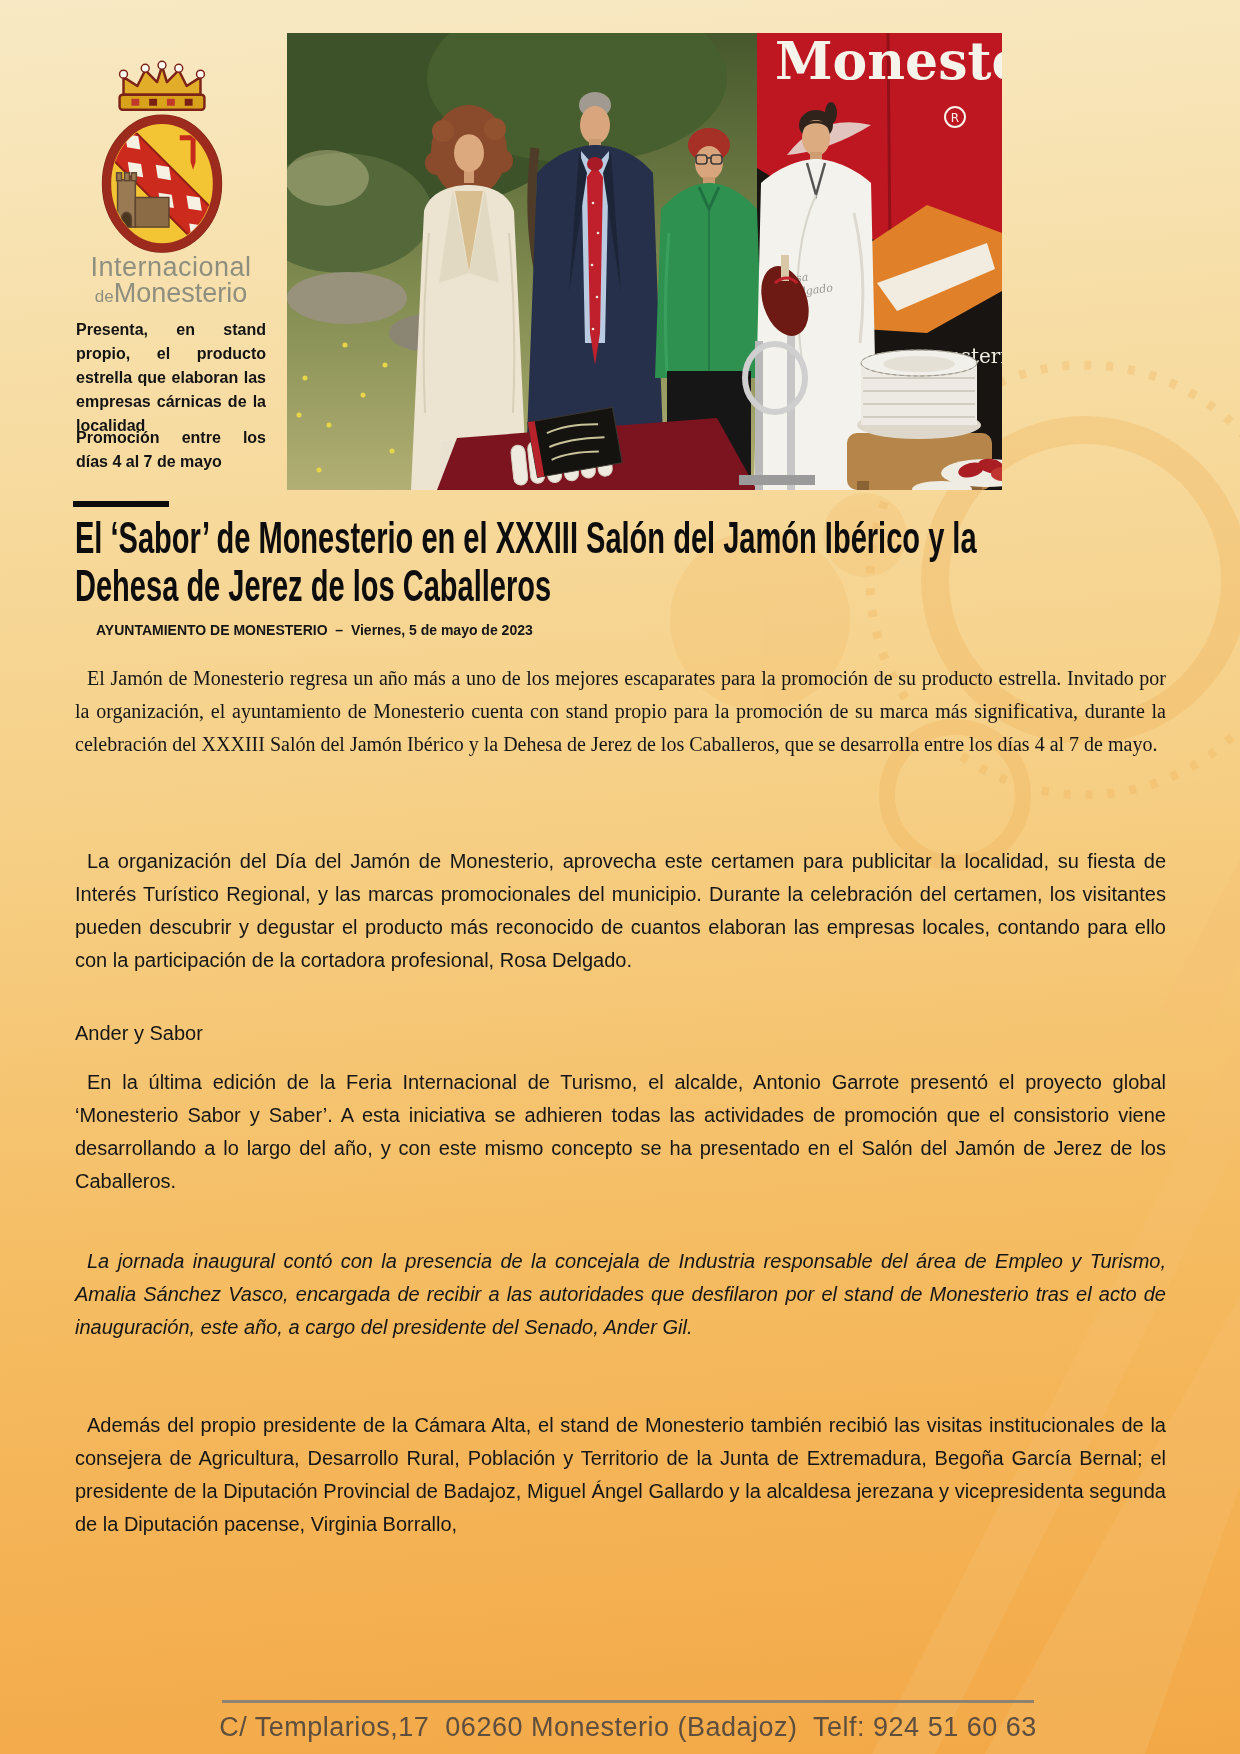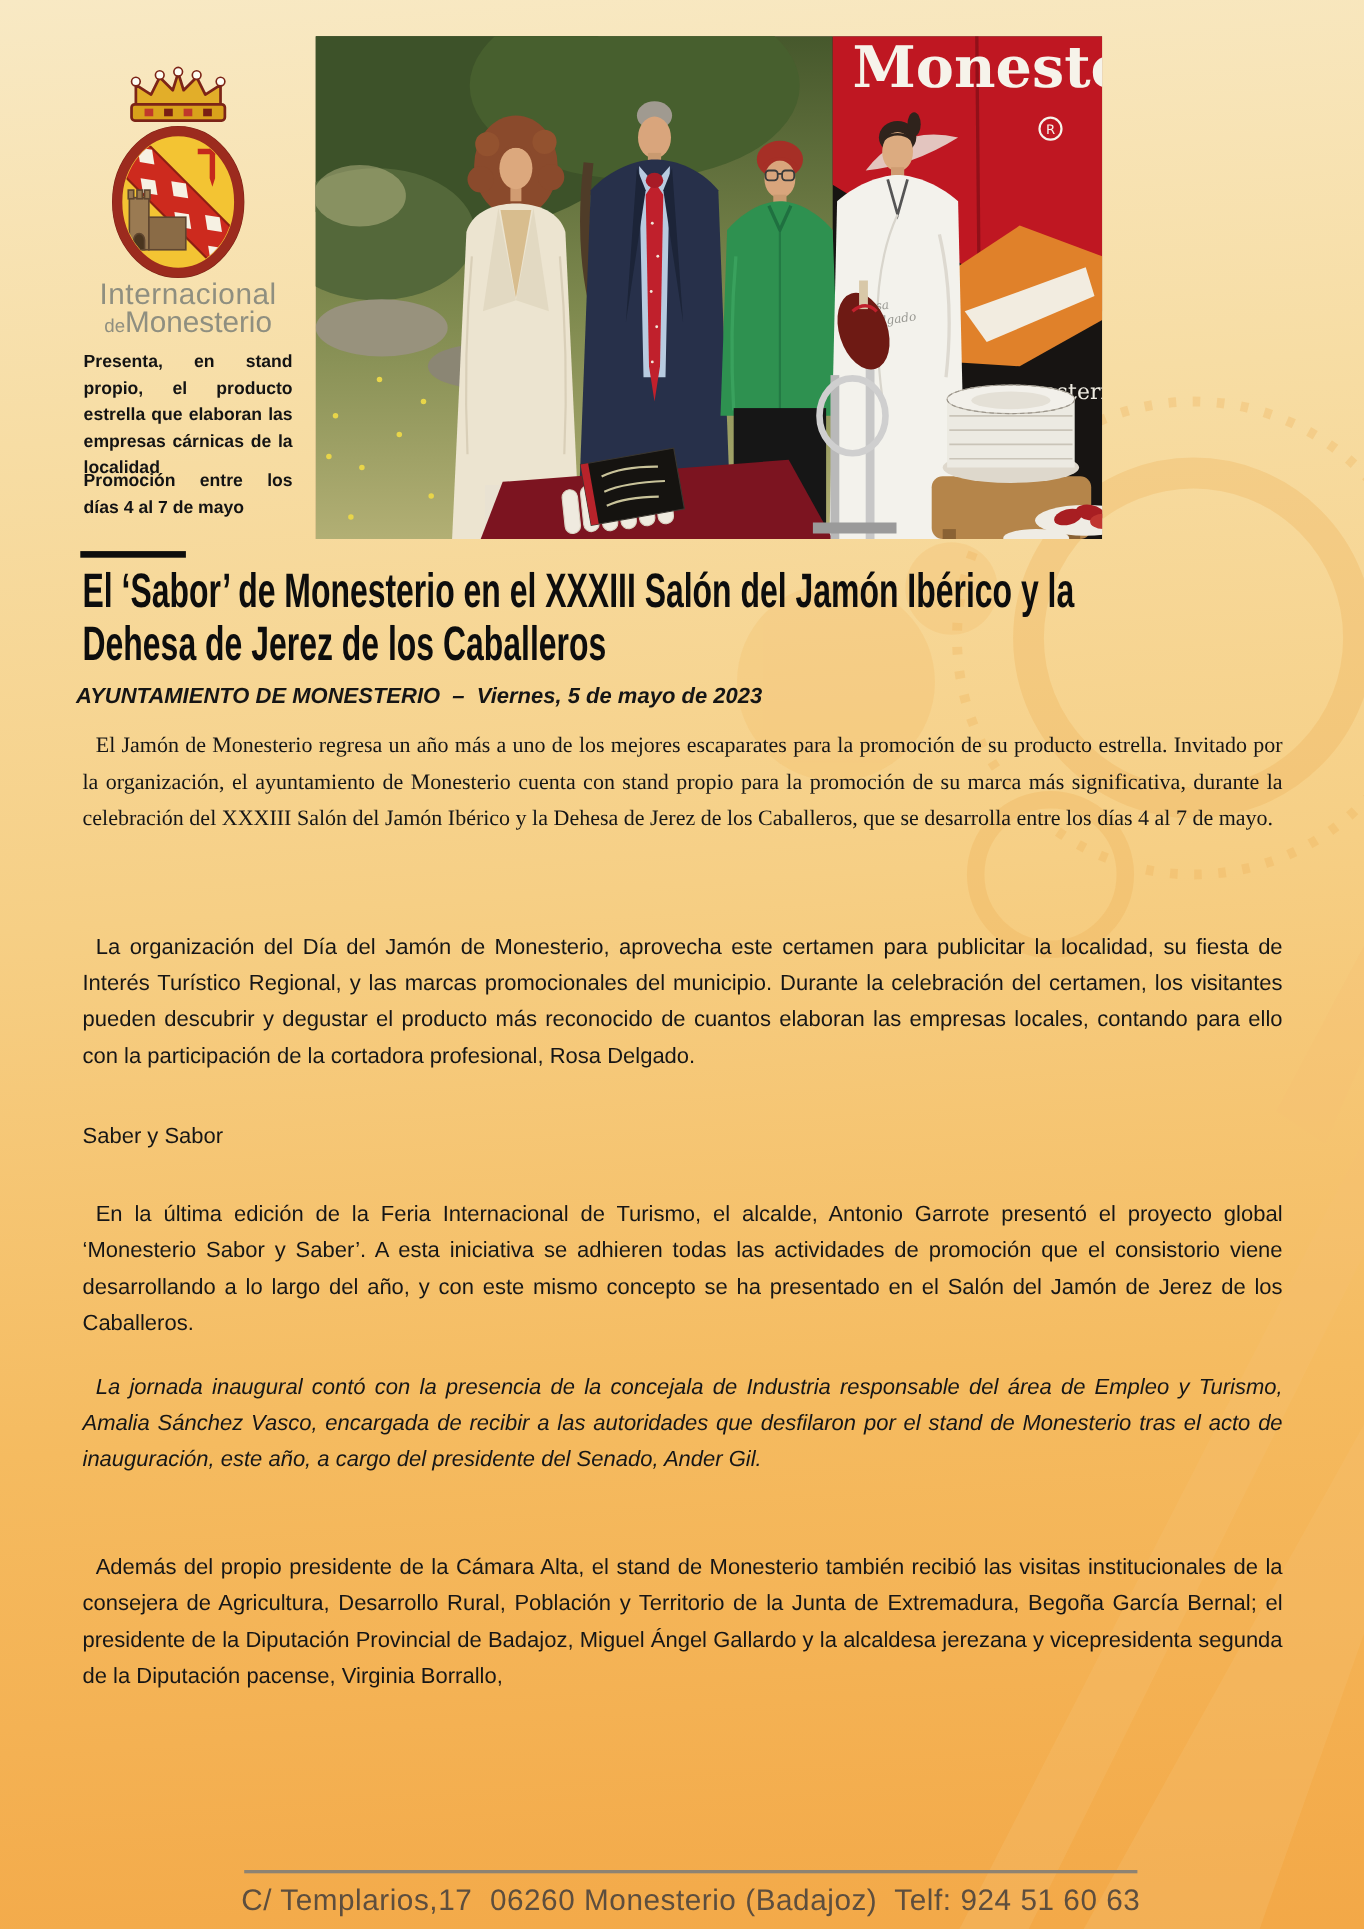--- a/index.html
+++ b/index.html
@@ -15,24 +15,24 @@
   .org2{font-size:27px;}
   .org2 .de{font-size:17px;}
   .side-note{position:absolute;left:76px;width:190px;font-weight:bold;font-size:16px;line-height:24px;
     text-align:justify;color:#131313;}
   .note1{top:318px;}
   .note2{top:426px;}
   .photo{position:absolute;left:287px;top:33px;width:715px;height:457px;}
   .divider{position:absolute;left:73px;top:501px;width:96px;height:6px;background:#0d0d0d;}
   .headline-wrap{position:absolute;left:75px;top:514px;width:1480px;transform:scaleX(.66);transform-origin:0 0;}
   .hl{font-weight:bold;font-size:44px;line-height:48px;color:#0d0d0d;white-space:nowrap;letter-spacing:0;}
-  .byline{position:absolute;left:69px;top:622px;font-size:20px;font-weight:bold;color:#151515;font-style:italic;}
+  .byline{position:absolute;left:96px;top:622px;font-size:14px;font-weight:bold;color:#151515;}
   .body{position:absolute;left:75px;width:1091px;margin:0;font-size:20px;line-height:33px;
     text-align:justify;color:#161616;text-indent:12px;}
-  .p1{top:662px;font-family:Liberation Serif, serif;} .p2{top:845px;} .p3{top:1088px;} .p4{top:1245px;font-style:italic;} .p5{top:1393px;margin-top:16px;}
+  .p1{top:662px;font-family:Liberation Serif, serif;} .p2{top:845px;} .p3{top:1066px;} .p4{top:1245px;font-style:italic;} .p5{top:1393px;margin-top:16px;}
   .subhead{position:absolute;left:75px;top:1022px;font-size:20px;color:#161616;}
   .footer-rule{position:absolute;left:222px;top:1700px;width:812px;height:3px;background:#8d8373;}
   .footer-address{position:absolute;left:150px;top:1712px;width:956px;text-align:center;
     font-size:27px;color:#5d4e3e;letter-spacing:.5px;}
 </style>
 </head>
 <body>
 
 <div class="page">
 
@@ -280,21 +280,21 @@
 
   <div class="divider"></div>
   <div class="headline-wrap">
     <div class="hl">El ‘Sabor’ de Monesterio en el XXXIII Salón del Jamón Ibérico y la</div>
     <div class="hl">Dehesa de Jerez de los Caballeros</div>
   </div>
   <div class="byline">AYUNTAMIENTO DE MONESTERIO&nbsp; –&nbsp; Viernes, 5 de mayo de 2023</div>
 
   <p class="body p1">El Jamón de Monesterio regresa un año más a uno de los mejores escaparates para la promoción de su producto estrella. Invitado por la organización, el ayuntamiento de Monesterio cuenta con stand propio para la promoción de su marca más significativa, durante la celebración del XXXIII Salón del Jamón Ibérico y la Dehesa de Jerez de los Caballeros, que se desarrolla entre los días 4 al 7 de mayo.</p>
   <p class="body p2">La organización del Día del Jamón de Monesterio, aprovecha este certamen para publicitar la localidad, su fiesta de Interés Turístico Regional, y las marcas promocionales del municipio. Durante la celebración del certamen, los visitantes pueden descubrir y degustar el producto más reconocido de cuantos elaboran las empresas locales, contando para ello con la participación de la cortadora profesional, Rosa Delgado.</p>
-  <div class="subhead">Saber y Sabor</div>
+  <div class="subhead">Ander y Sabor</div>
   <p class="body p3">En la última edición de la Feria Internacional de Turismo, el alcalde, Antonio Garrote presentó el proyecto global ‘Monesterio Sabor y Saber’. A esta iniciativa se adhieren todas las actividades de promoción que el consistorio viene desarrollando a lo largo del año, y con este mismo concepto se ha presentado en el Salón del Jamón de Jerez de los Caballeros.</p>
   <p class="body p4">La jornada inaugural contó con la presencia de la concejala de Industria responsable del área de Empleo y Turismo, Amalia Sánchez Vasco, encargada de recibir a las autoridades que desfilaron por el stand de Monesterio tras el acto de inauguración, este año, a cargo del presidente del Senado, Ander Gil.</p>
   <p class="body p5">Además del propio presidente de la Cámara Alta, el stand de Monesterio también recibió las visitas institucionales de la consejera de Agricultura, Desarrollo Rural, Población y Territorio de la Junta de Extremadura, Begoña García Bernal; el presidente de la Diputación Provincial de Badajoz, Miguel Ángel Gallardo y la alcaldesa jerezana y vicepresidenta segunda de la Diputación pacense, Virginia Borrallo,</p>
 
   <div class="footer-rule"></div>
   <div class="footer-address">C/ Templarios,17&nbsp; 06260 Monesterio (Badajoz)&nbsp; Telf: 924 51 60 63</div>
 
 </div>
 
 </body></html>

